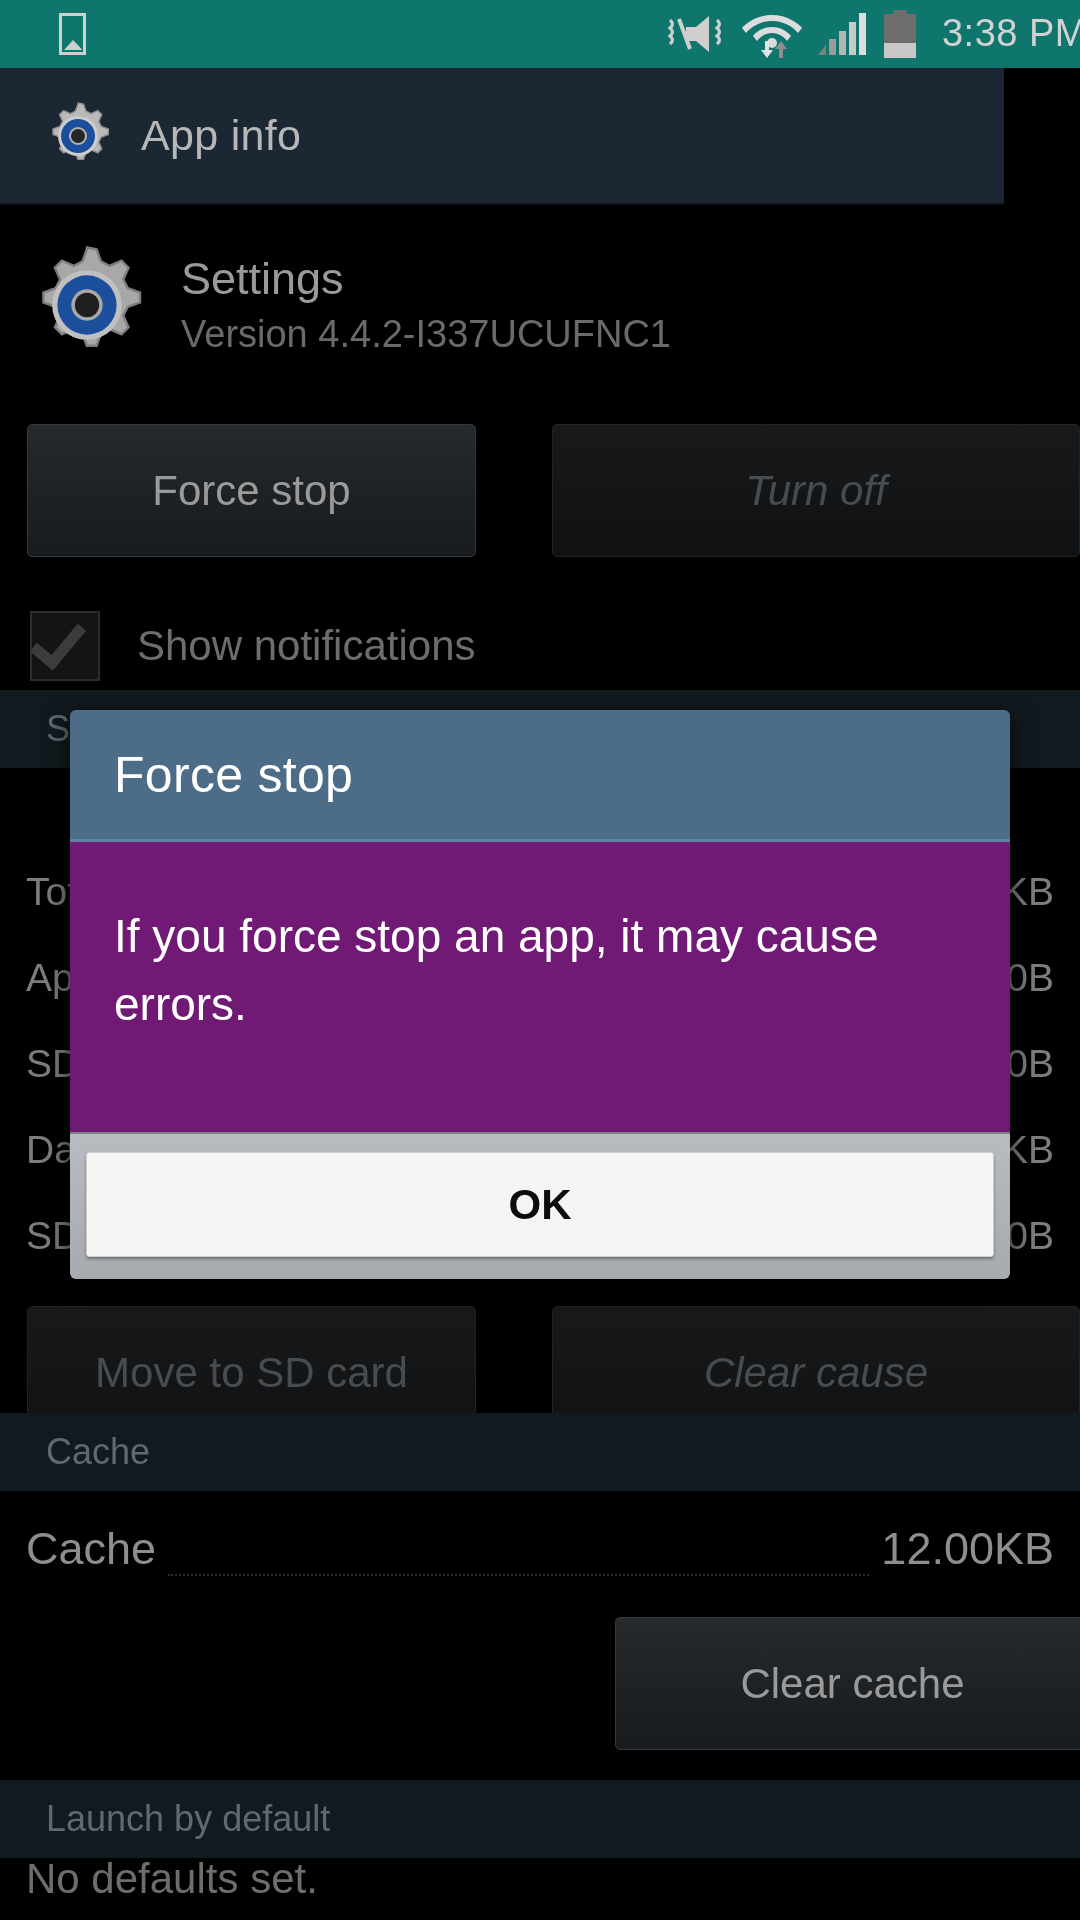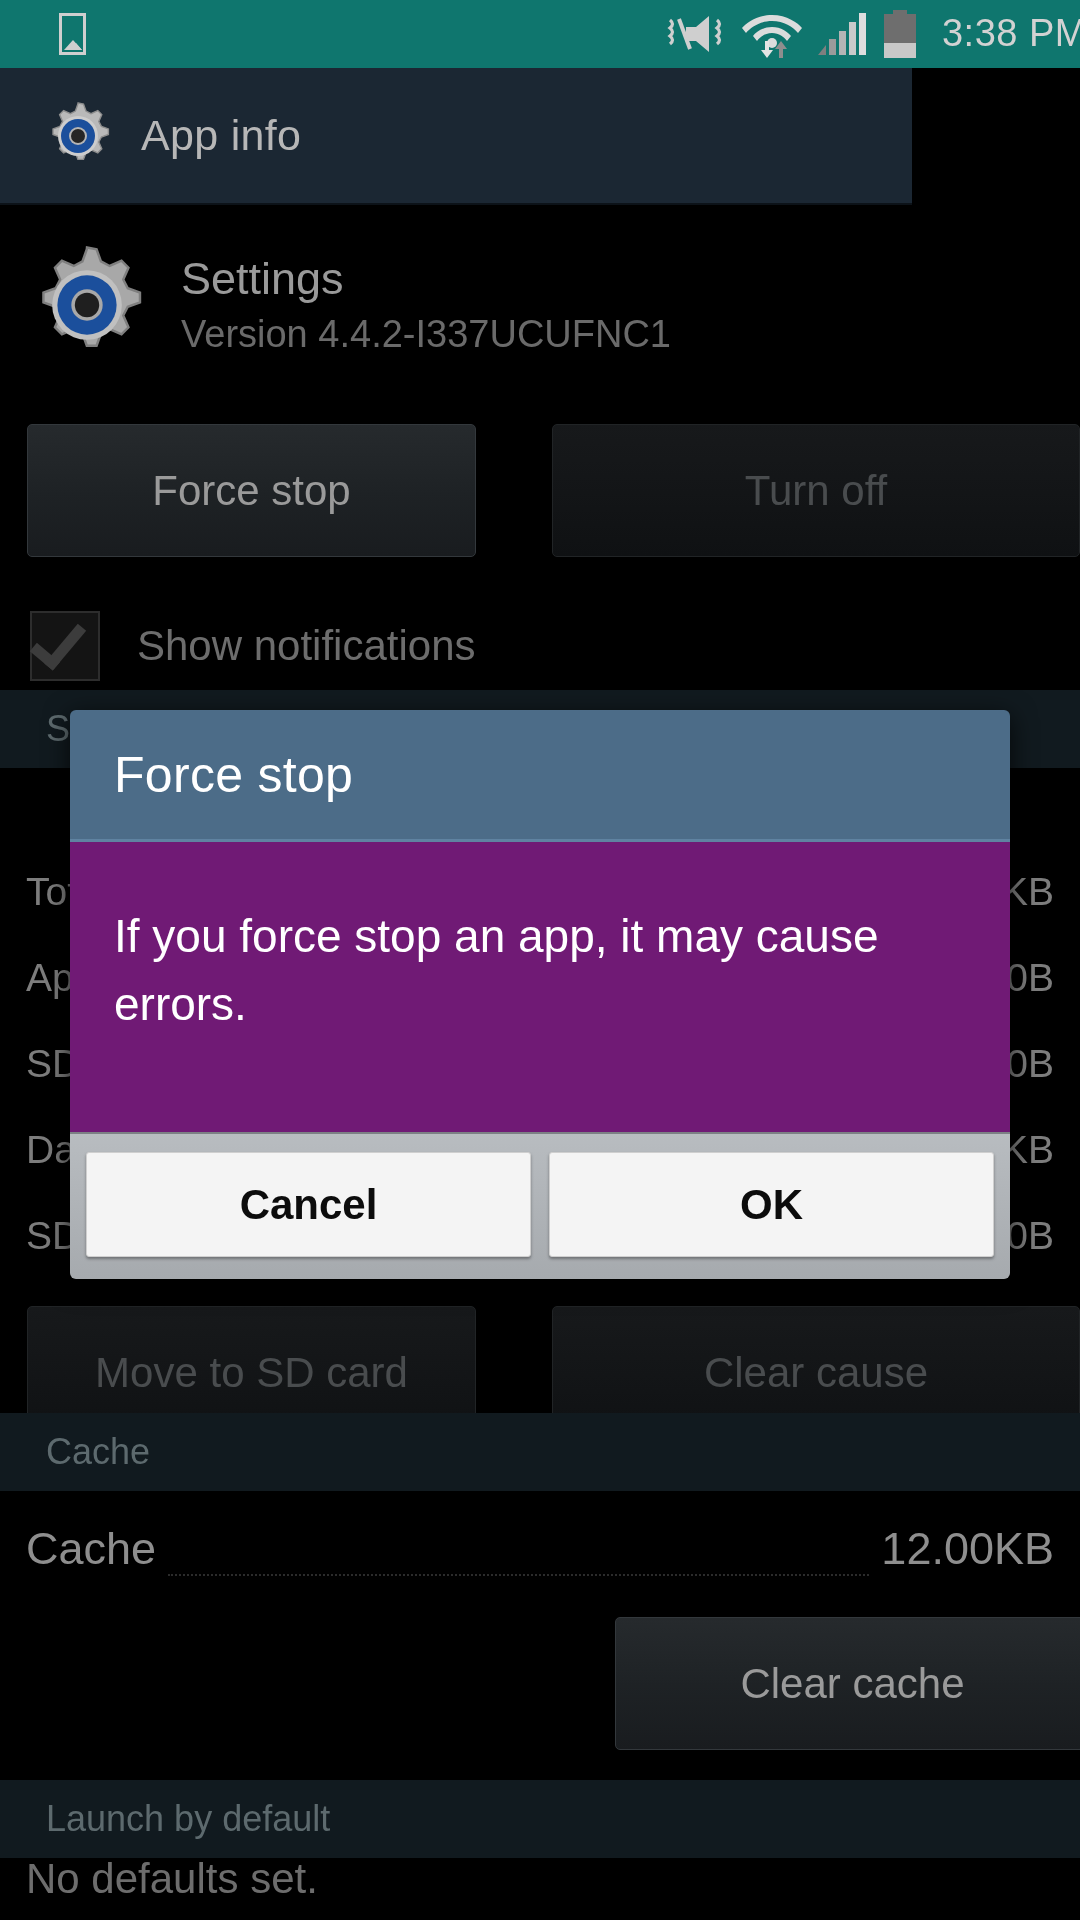--- a/index.html
+++ b/index.html
@@ -71,21 +71,21 @@
     width: 0; height: 0;
     border-left: 6px solid transparent;
     border-right: 6px solid transparent;
     border-bottom: 7px solid #cfcfcf;
   }
 
   
   .action-bar {
     position: absolute;
     top: 68px; left: 0;
-    width: 912px;
+    width: 1004px;
     height: 137px;
     background: #1b2733;
     border-bottom: 2px solid #0c1218;
     display: flex;
     align-items: center;
     box-sizing: border-box;
     z-index: 4;
   }
   .action-bar-title {
     color: #b7b7b7;
@@ -140,21 +140,21 @@
     background: linear-gradient(to bottom, #262a2d 0%, #1e2225 52%, #191c1f 100%);
     border: 1px solid #33383c;
     color: #9a9a9a;
   }
   .app-btn.disabled {
     background: linear-gradient(to bottom, #17191b 0%, #131517 52%, #0f1113 100%);
     border: 1px solid #212426;
     color: #494c4e;
   }
   .btn-left { margin-left: 27px; width: 472px; }
-  .btn-right { margin-left: 76px; width: 555px; }
+  .btn-right { margin-left: 76px; width: 555px; font-style: italic; }
 
   
   .check-row {
     position: absolute;
     top: 598px; left: 0;
     width: 888px; height: 96px;
     display: flex;
     align-items: center;
     z-index: 1;
   }
@@ -470,16 +470,15 @@
 
 <div class="dialog-scrim"></div>
 <div class="dialog">
   <div class="dialog-title">
     <span>Force stop</span>
   </div>
   <div class="dialog-body">
     <p>If you force stop an app, it may cause errors.</p>
   </div>
   <div class="dialog-footer">
-    <div class="dlg-btn">Cancel</div>
     <div class="dlg-btn">OK</div>
   </div>
 </div>
 
 </body></html>

